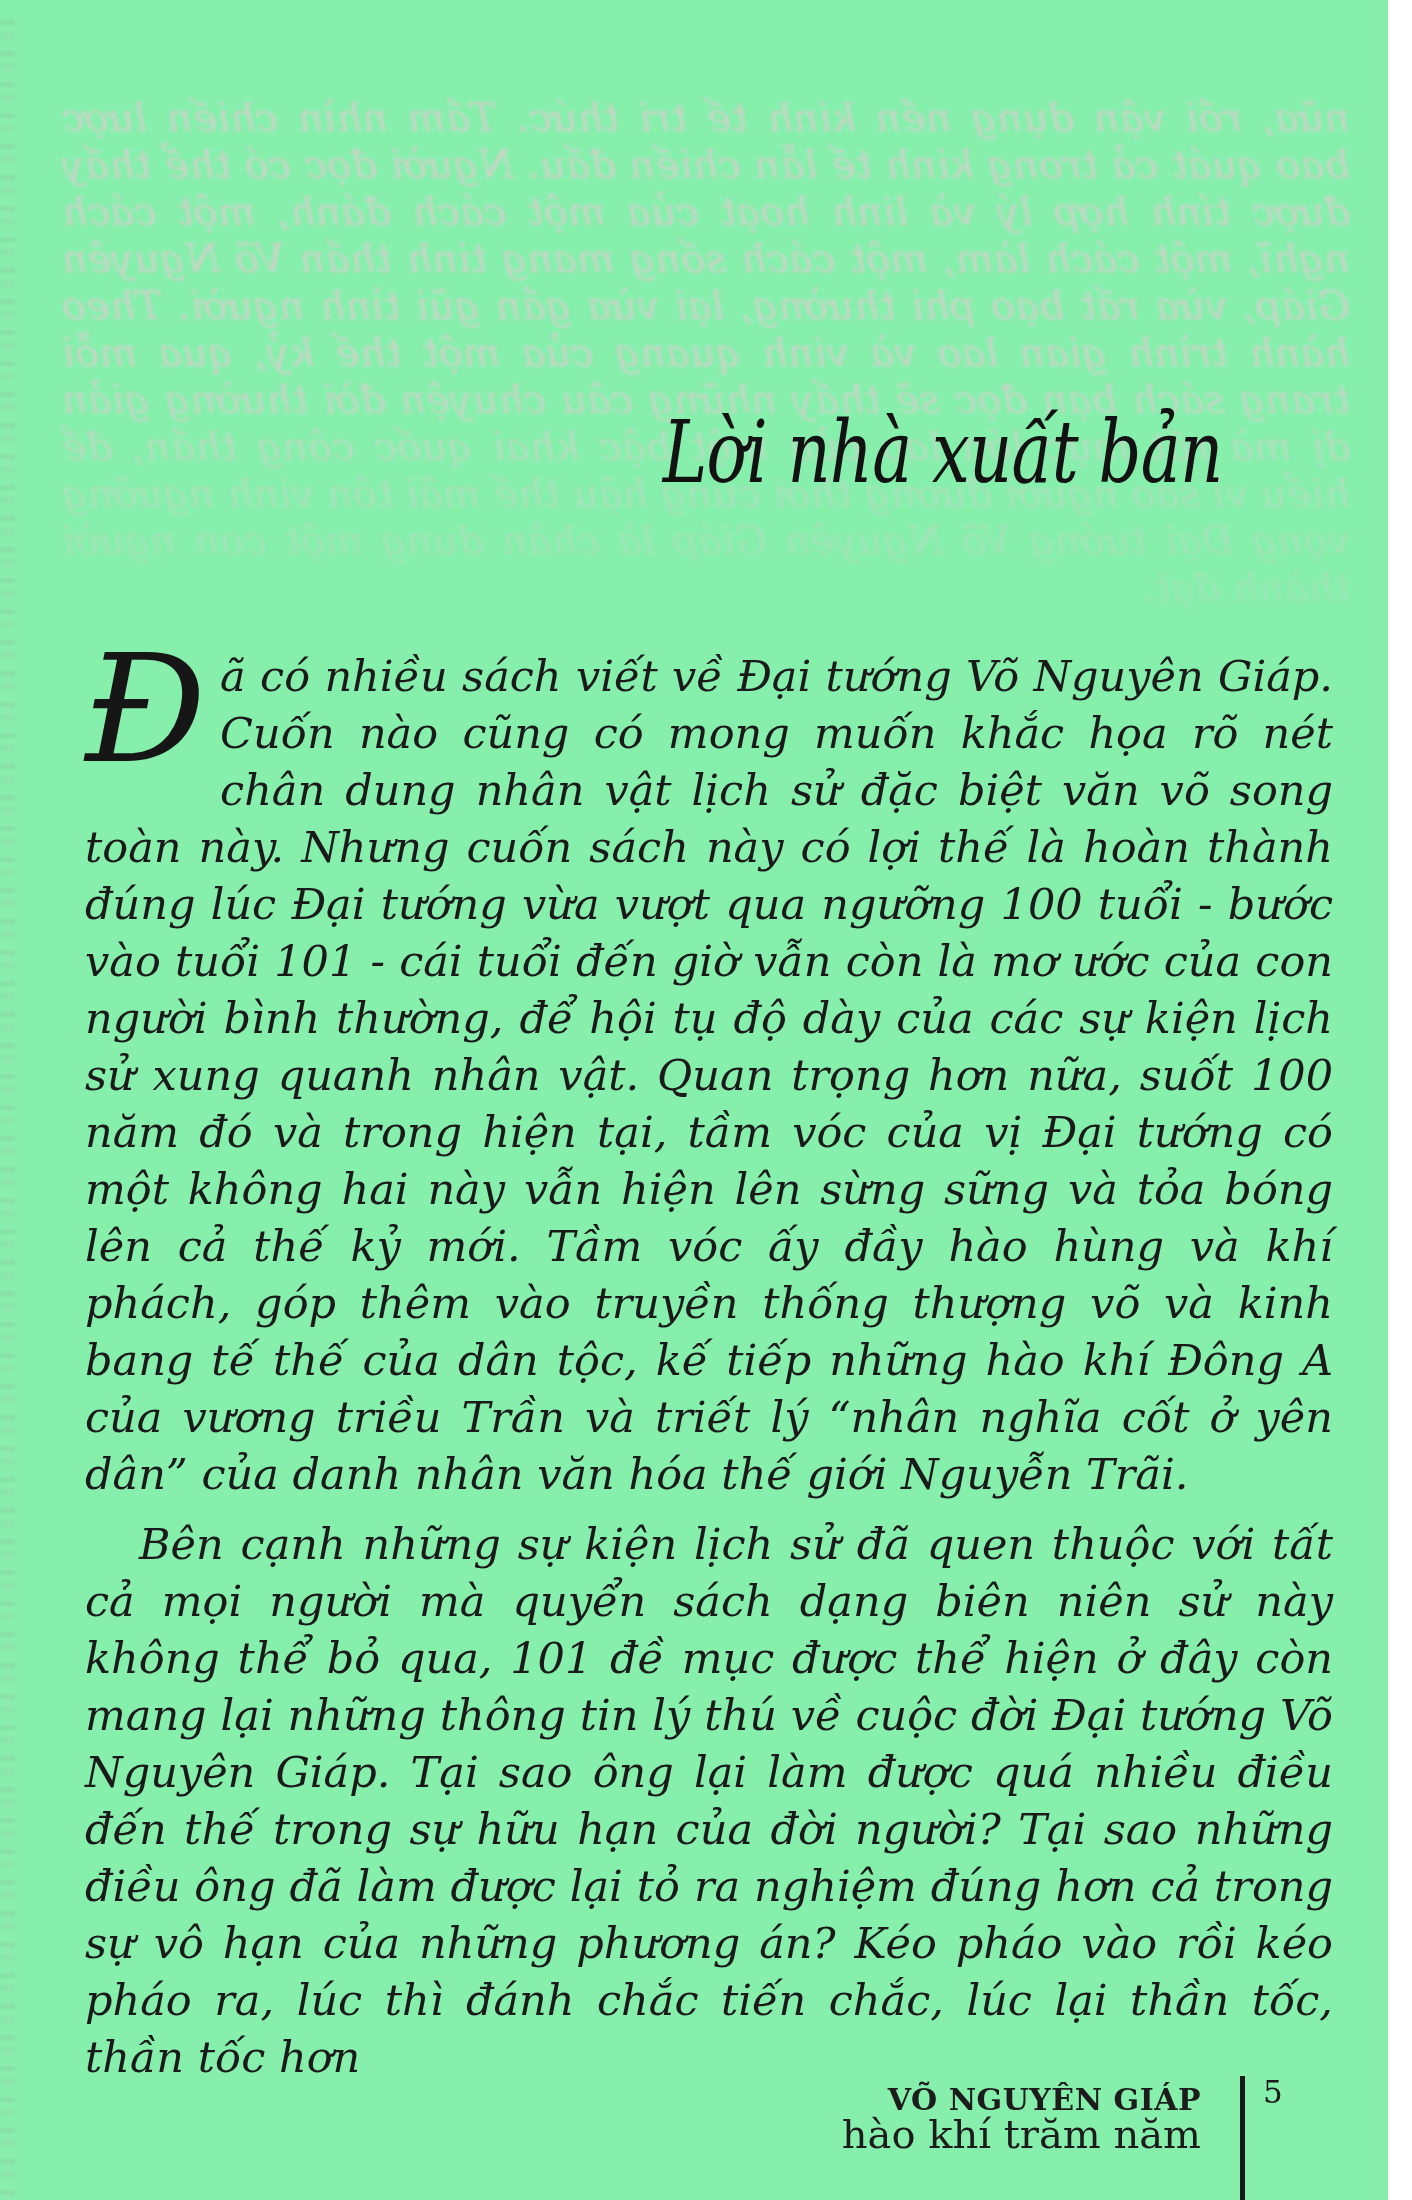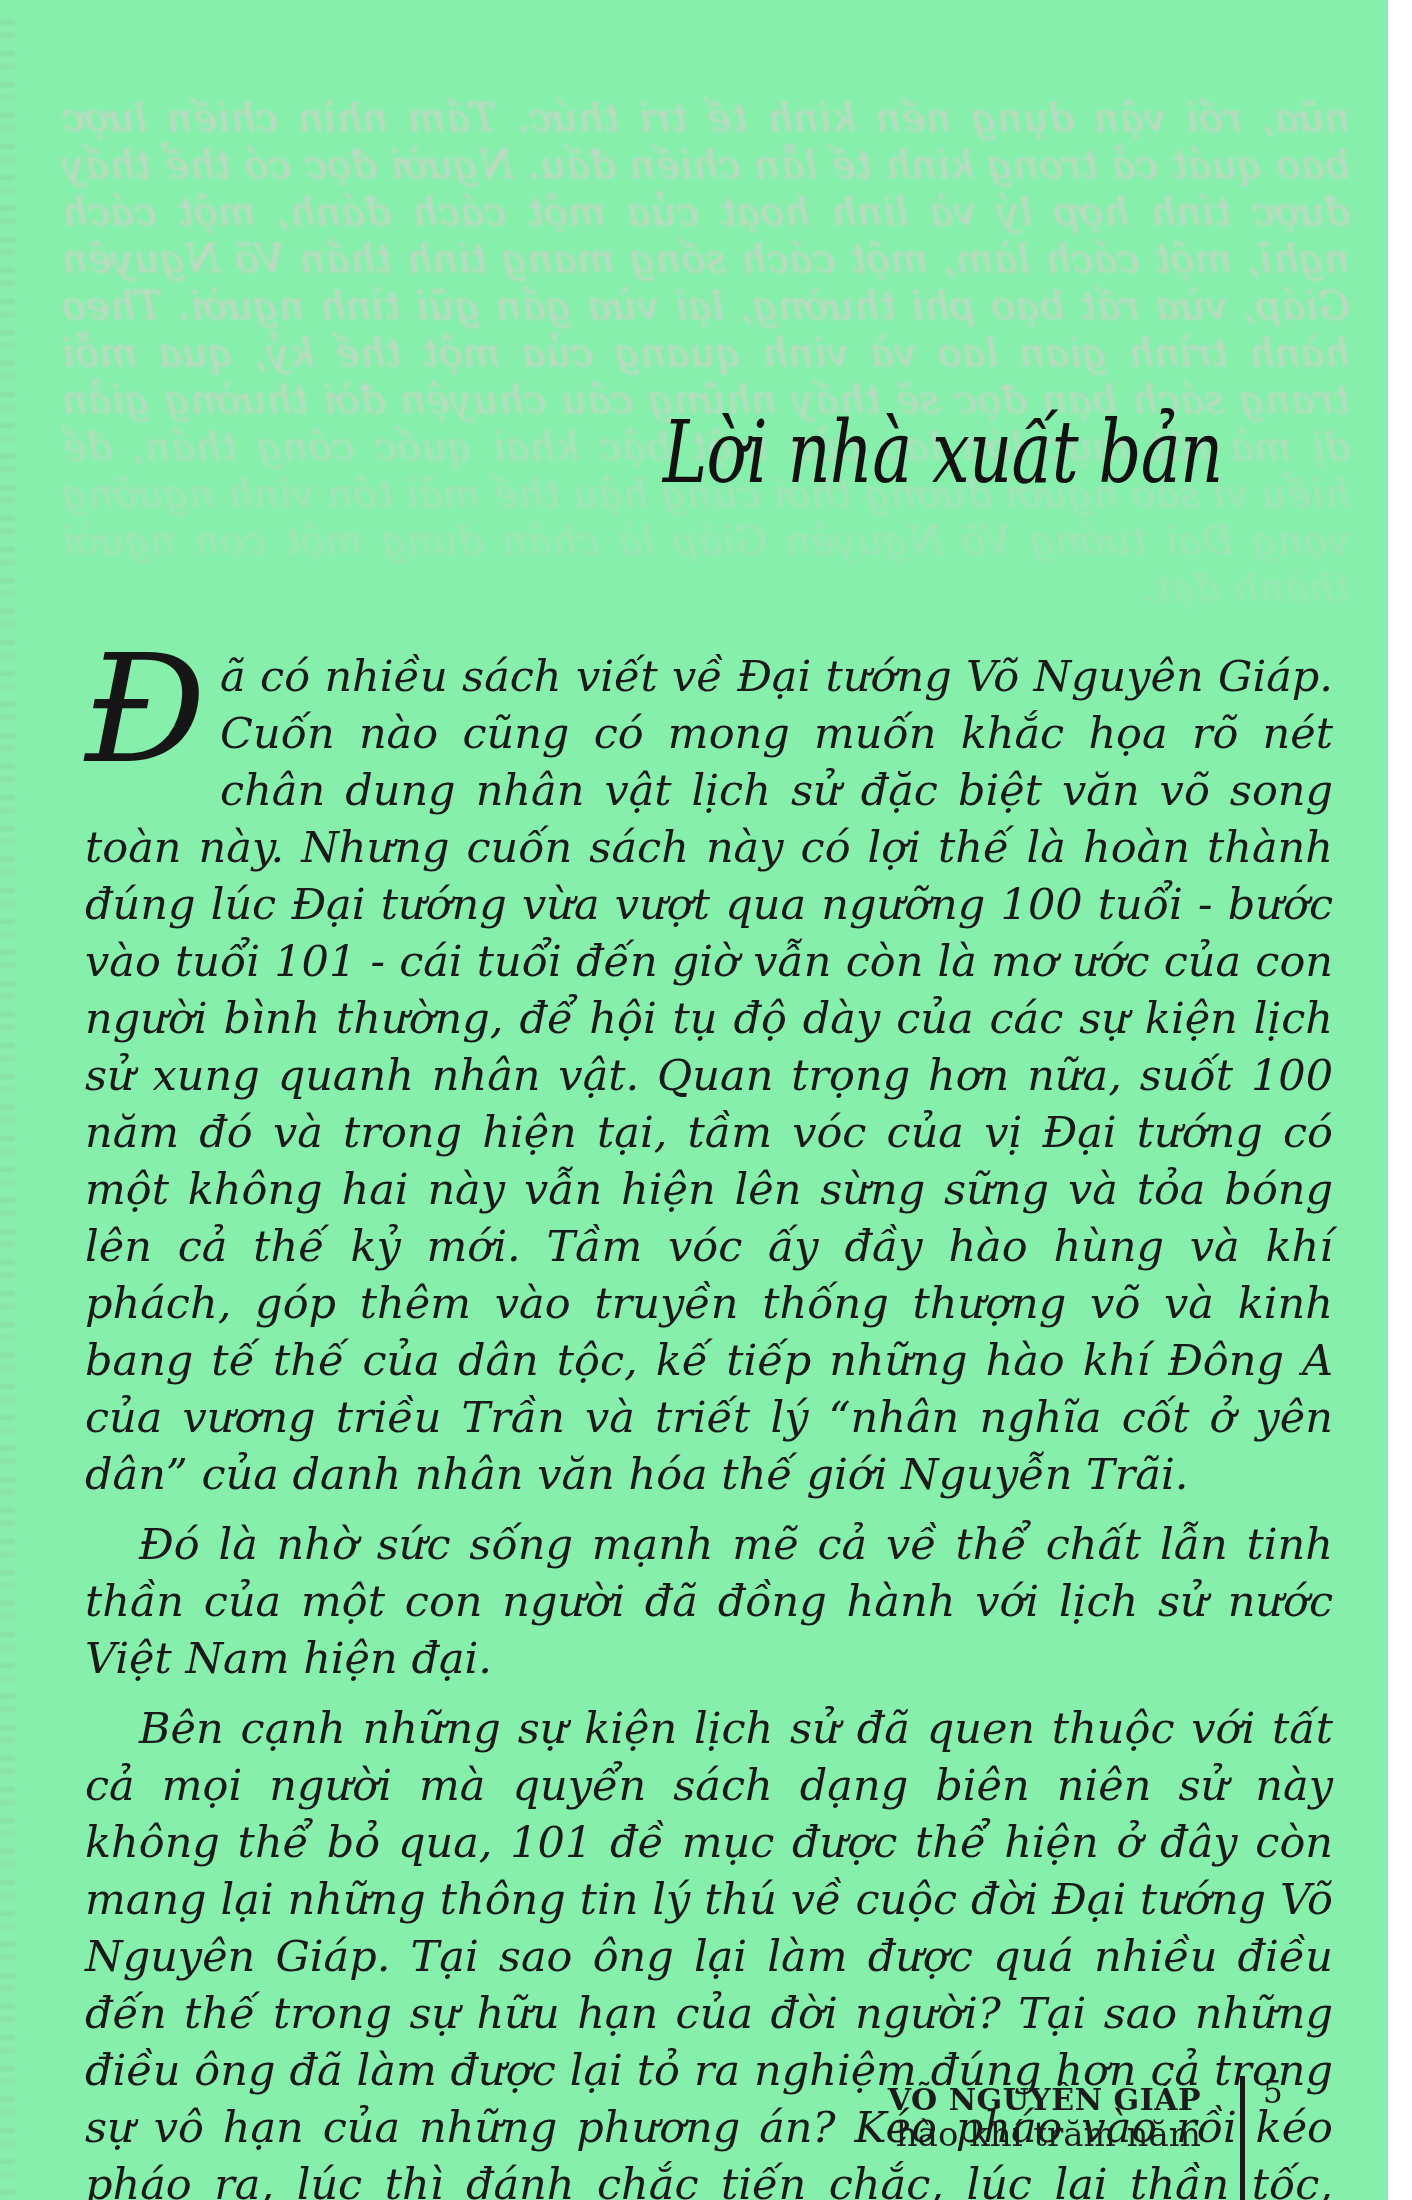--- a/index.html
+++ b/index.html
@@ -56,21 +56,21 @@
     padding-right:14px; margin-top:4px;
     font-style:italic; color:#161616;
   }
 
   .footer-block {
     position:absolute; top:2070px; right:187px;
     text-align:right; font-style:normal; color:#1c1c1c;
     line-height:35px; white-space:nowrap;
   }
   .footer-book-title { font-size:30px; font-weight:bold; letter-spacing:.5px;margin-top:12px; }
-  .footer-book-subtitle { font-size:34px; }
+  .footer-book-subtitle { font-size:40px; }
 
   .footer-rule {
     position:absolute; left:1240px; top:2076px;
     width:5px; height:124px; background:#1a1a1a;
   }
 
   .page-number {
     position:absolute; left:1263px; top:2074px;
     font-size:31px; color:#1c1c1c;
   }
@@ -82,21 +82,20 @@
 
   <div class="scan-edge"></div>
 
   <div class="bleed">nữa, rồi vận dụng nền kinh tế tri thức. Tầm nhìn chiến lược bao quát cả trong kinh tế lẫn chiến đấu. Người đọc có thể thấy được tính hợp lý và linh hoạt của một cách đánh, một cách nghĩ, một cách làm, một cách sống mang tinh thần Võ Nguyên Giáp, vừa rất bạo phi thường, lại vừa gần gũi tình người. Theo hành trình gian lao và vinh quang của một thế kỷ, qua mỗi trang sách bạn đọc sẽ thấy những câu chuyện đời thường giản dị mà rất mực lớn lao của một bậc khai quốc công thần, để hiểu vì sao người đương thời cùng hậu thế mãi tôn vinh ngưỡng vọng Đại tướng Võ Nguyên Giáp là chân dung một con người thành đạt.</div>
 
   <div class="page-title">Lời nhà xuất bản</div>
 
   <div class="body-text">
     <p class="para"><span class="dropcap">Đ</span><span>ã có nhiều sách viết về Đại tướng Võ Nguyên Giáp. Cuốn nào cũng có mong muốn khắc họa rõ nét chân dung nhân vật lịch sử đặc biệt văn võ song toàn này. Nhưng cuốn sách này có lợi thế là hoàn thành đúng lúc Đại tướng vừa vượt qua ngưỡng 100 tuổi - bước vào tuổi 101 - cái tuổi đến giờ vẫn còn là mơ ước của con người bình thường, để hội tụ độ dày của các sự kiện lịch sử xung quanh nhân vật. Quan trọng hơn nữa, suốt 100 năm đó và trong hiện tại, tầm vóc của vị Đại tướng có một không hai này vẫn hiện lên sừng sững và tỏa bóng lên cả thế kỷ mới. Tầm vóc ấy đầy hào hùng và khí phách, góp thêm vào truyền thống thượng võ và kinh bang tế thế của dân tộc, kế tiếp những hào khí Đông A của vương triều Trần và triết lý “nhân nghĩa cốt ở yên dân” của danh nhân văn hóa thế giới Nguyễn Trãi.</span></p>
 
-    <p class="para indent">Đó là nhờ sức sống mạnh mẽ cả về thể chất lẫn tinh thần của một con người đã đồng hành với lịch sử nước Việt Nam hiện đại.</p>
 
     <p class="para indent">Bên cạnh những sự kiện lịch sử đã quen thuộc với tất cả mọi người mà quyển sách dạng biên niên sử này không thể bỏ qua, 101 đề mục được thể hiện ở đây còn mang lại những thông tin lý thú về cuộc đời Đại tướng Võ Nguyên Giáp. Tại sao ông lại làm được quá nhiều điều đến thế trong sự hữu hạn của đời người? Tại sao những điều ông đã làm được lại tỏ ra nghiệm đúng hơn cả trong sự vô hạn của những phương án? Kéo pháo vào rồi kéo pháo ra, lúc thì đánh chắc tiến chắc, lúc lại thần tốc, thần tốc hơn</p>
   </div>
 
   <div class="footer-block">
     <div class="footer-book-title">VÕ NGUYÊN GIÁP</div>
     <div class="footer-book-subtitle">hào khí trăm năm</div>
   </div>
 
   <div class="footer-rule"></div>

